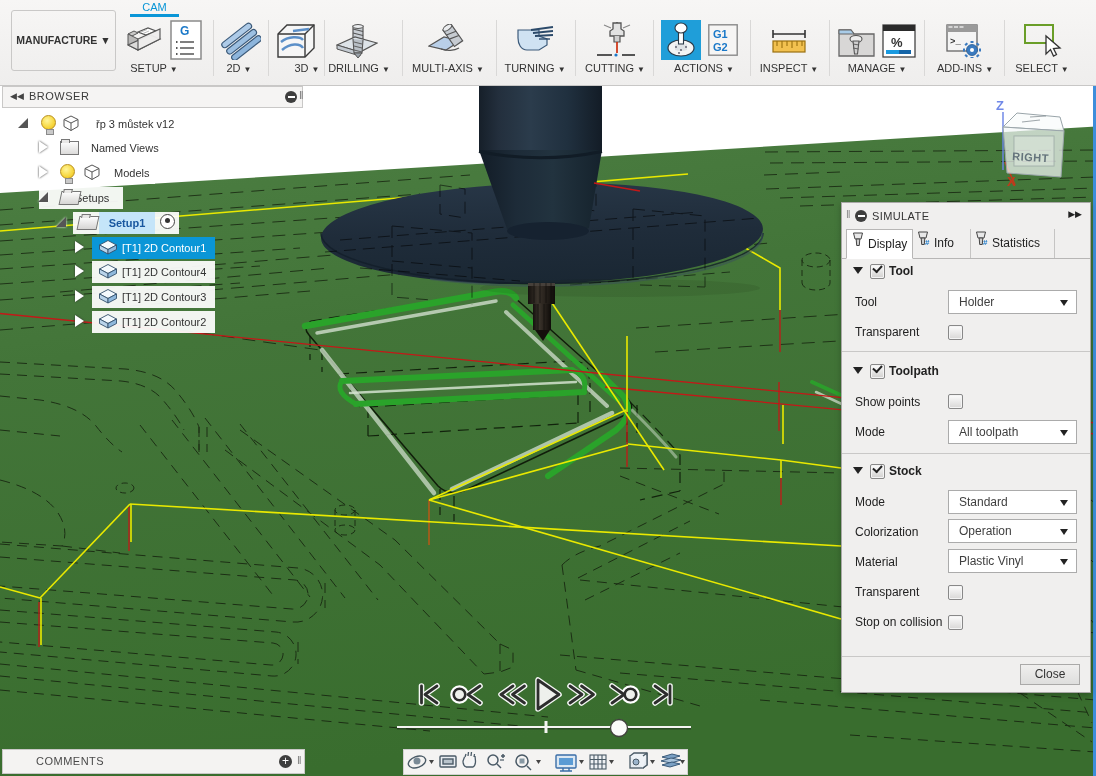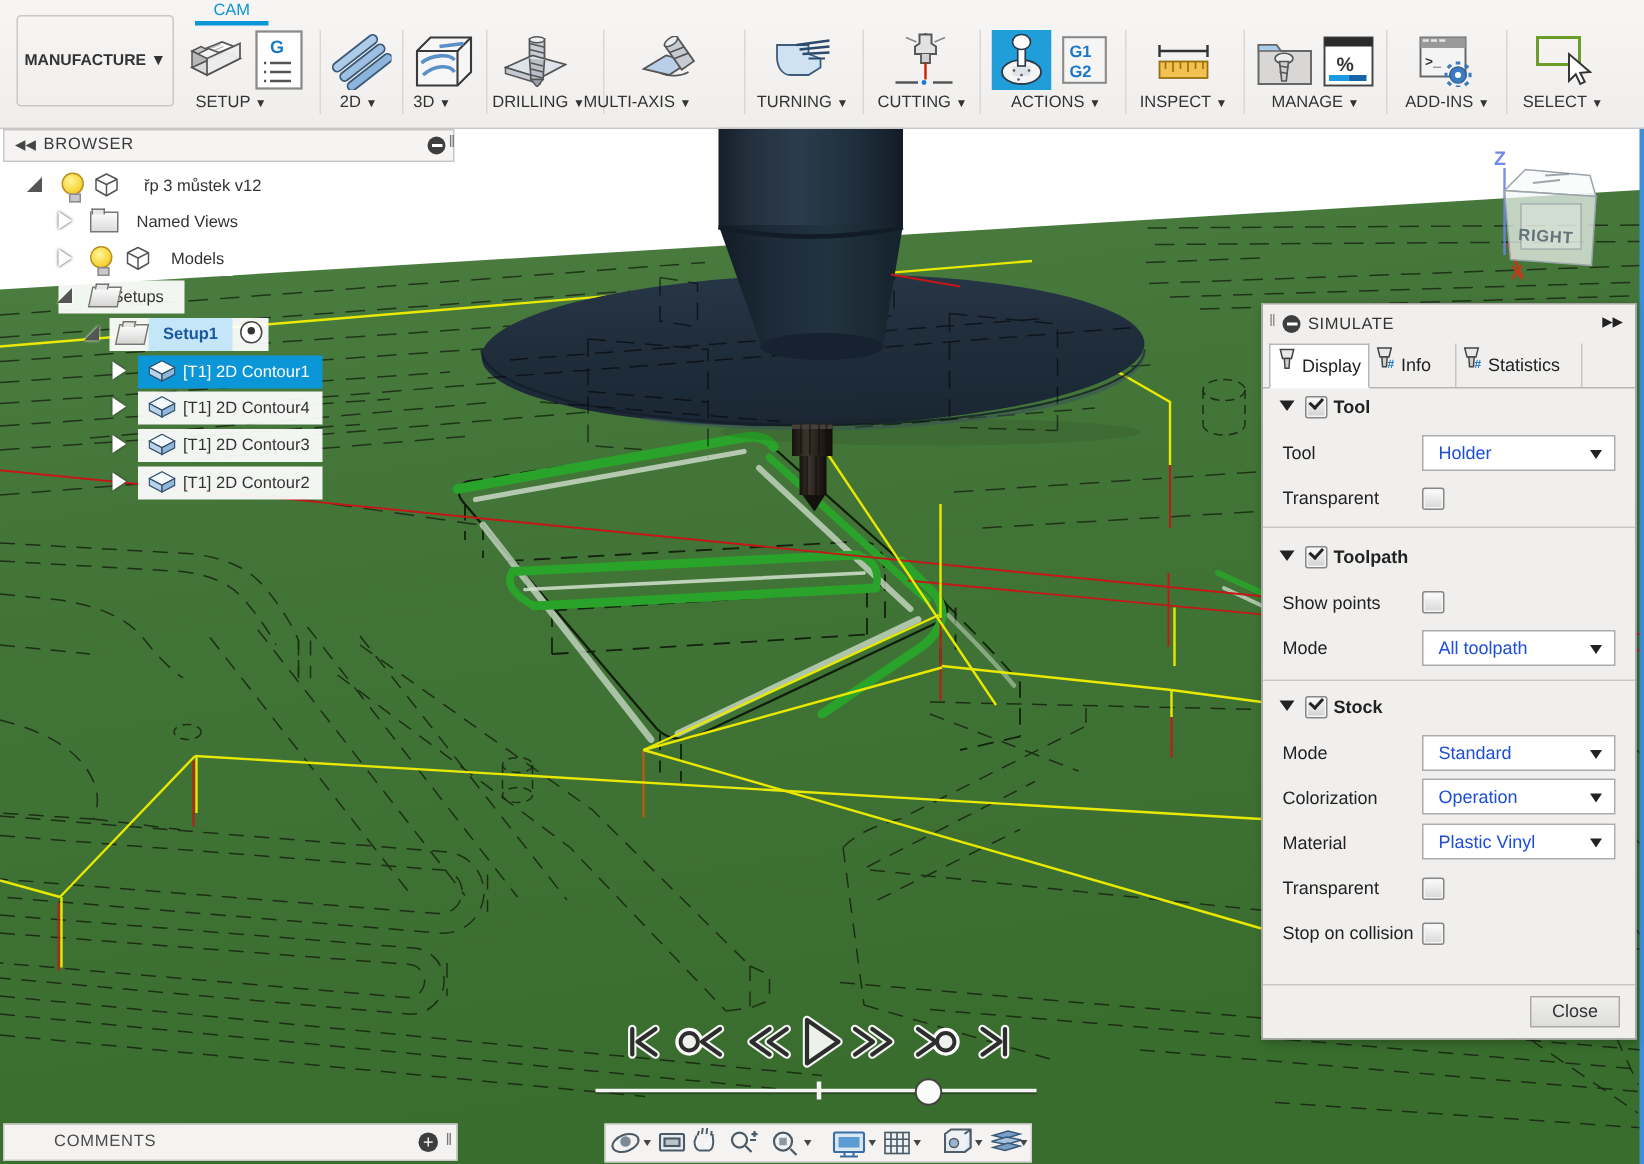--- a/index.html
+++ b/index.html
@@ -42,21 +42,21 @@
 .fopeni:before{content:"";position:absolute;left:1px;top:-3px;width:7px;height:3px;background:#e8e7e6;border:1px solid #777;border-bottom:none;}
 .eyei{top:3px;width:15px;height:15px;border:1.5px solid #444;border-radius:50%;background:#fff;box-sizing:border-box;}
 .eyei:after{content:"";position:absolute;left:3.5px;top:3.5px;width:5px;height:5px;border-radius:50%;background:#333;}
 .mcirc{position:absolute;width:12px;height:12px;border-radius:50%;background:#3e3e3e;}
 .mcirc:after{content:"";position:absolute;left:2.5px;top:5px;width:7px;height:2px;background:#fff;}
 
 #simpanel{position:absolute;left:841px;top:202px;width:250px;height:491px;
   background:#f0efee;border:1px solid #a9a8a7;box-sizing:border-box;z-index:20;
   box-shadow:0 2px 6px rgba(0,0,0,0.25);font-size:12px;color:#222;}
 .drop{position:absolute;left:106px;width:129px;height:24px;background:#fff;
-  border:1px solid #ababab;box-sizing:border-box;font-size:12px;color:#1d4ed8;
+  border:1px solid #ababab;box-sizing:border-box;font-size:12px;color:#404040;
   line-height:22px;padding-left:10px;}
 .drop:after{content:"";position:absolute;right:8px;top:9px;border-left:4.5px solid transparent;
   border-right:4.5px solid transparent;border-top:6px solid #222;}
 .cbx{position:absolute;left:106px;width:13px;height:13px;border:1px solid #888;border-radius:2px;
   background:linear-gradient(#fdfdfd,#d8d7d6);box-shadow:inset 0 0 0 1px #f4f4f4;}
 .slabel{position:absolute;left:13px;font-size:12px;color:#222;}
 .shead{position:absolute;left:11px;font-weight:bold;font-size:12px;color:#222;}
 .ssep{position:absolute;left:0;width:100%;height:1px;background:#c9c8c7;}
 .tab{position:absolute;top:0;height:29px;display:flex;align-items:flex-start;font-size:12px;color:#222;box-sizing:border-box;}
 .tab span{margin-top:7px;}
@@ -367,23 +367,23 @@
       <div class="tbsep" style="left:402px;"></div>
       <div class="tbsep" style="left:496px;"></div>
       <div class="tbsep" style="left:575px;"></div>
       <div class="tbsep" style="left:653px;"></div>
       <div class="tbsep" style="left:750px;"></div>
       <div class="tbsep" style="left:829px;"></div>
       <div class="tbsep" style="left:924px;"></div>
       <div class="tbsep" style="left:1004px;"></div>
       <div class="tbgroup" style="left:154px;transform:translateX(-50%);">SETUP <span class="dn">▼</span></div>
       <div class="tbgroup" style="left:239px;transform:translateX(-50%);">2D <span class="dn">▼</span></div>
-      <div class="tbgroup" style="left:288px;transform:translateX(-50%);">3D <span class="dn">▼</span></div>
+      <div class="tbgroup" style="left:307px;transform:translateX(-50%);">3D <span class="dn">▼</span></div>
       <div class="tbgroup" style="left:359px;transform:translateX(-50%);">DRILLING <span class="dn">▼</span></div>
-      <div class="tbgroup" style="left:425px;transform:translateX(-50%);">MULTI-AXIS <span class="dn">▼</span></div>
+      <div class="tbgroup" style="left:448px;transform:translateX(-50%);">MULTI-AXIS <span class="dn">▼</span></div>
       <div class="tbgroup" style="left:535px;transform:translateX(-50%);">TURNING <span class="dn">▼</span></div>
       <div class="tbgroup" style="left:615px;transform:translateX(-50%);">CUTTING <span class="dn">▼</span></div>
       <div class="tbgroup" style="left:704px;transform:translateX(-50%);">ACTIONS <span class="dn">▼</span></div>
       <div class="tbgroup" style="left:789px;transform:translateX(-50%);">INSPECT <span class="dn">▼</span></div>
       <div class="tbgroup" style="left:877px;transform:translateX(-50%);">MANAGE <span class="dn">▼</span></div>
       <div class="tbgroup" style="left:965px;transform:translateX(-50%);">ADD-INS <span class="dn">▼</span></div>
       <div class="tbgroup" style="left:1042px;transform:translateX(-50%);">SELECT <span class="dn">▼</span></div>
       <svg class="tbicon" style="left:126px;top:22px;" width="38" height="36" viewBox="0 0 38 36">
 <path d="M2,12 l6,-3 4,2 -6,3 Z" fill="#c9c8c7" stroke="#555" stroke-width="1"></path>
 <path d="M2,12 L12,17 L12,28 L2,23 Z" fill="#b9b8b7" stroke="#555" stroke-width="1"></path>

